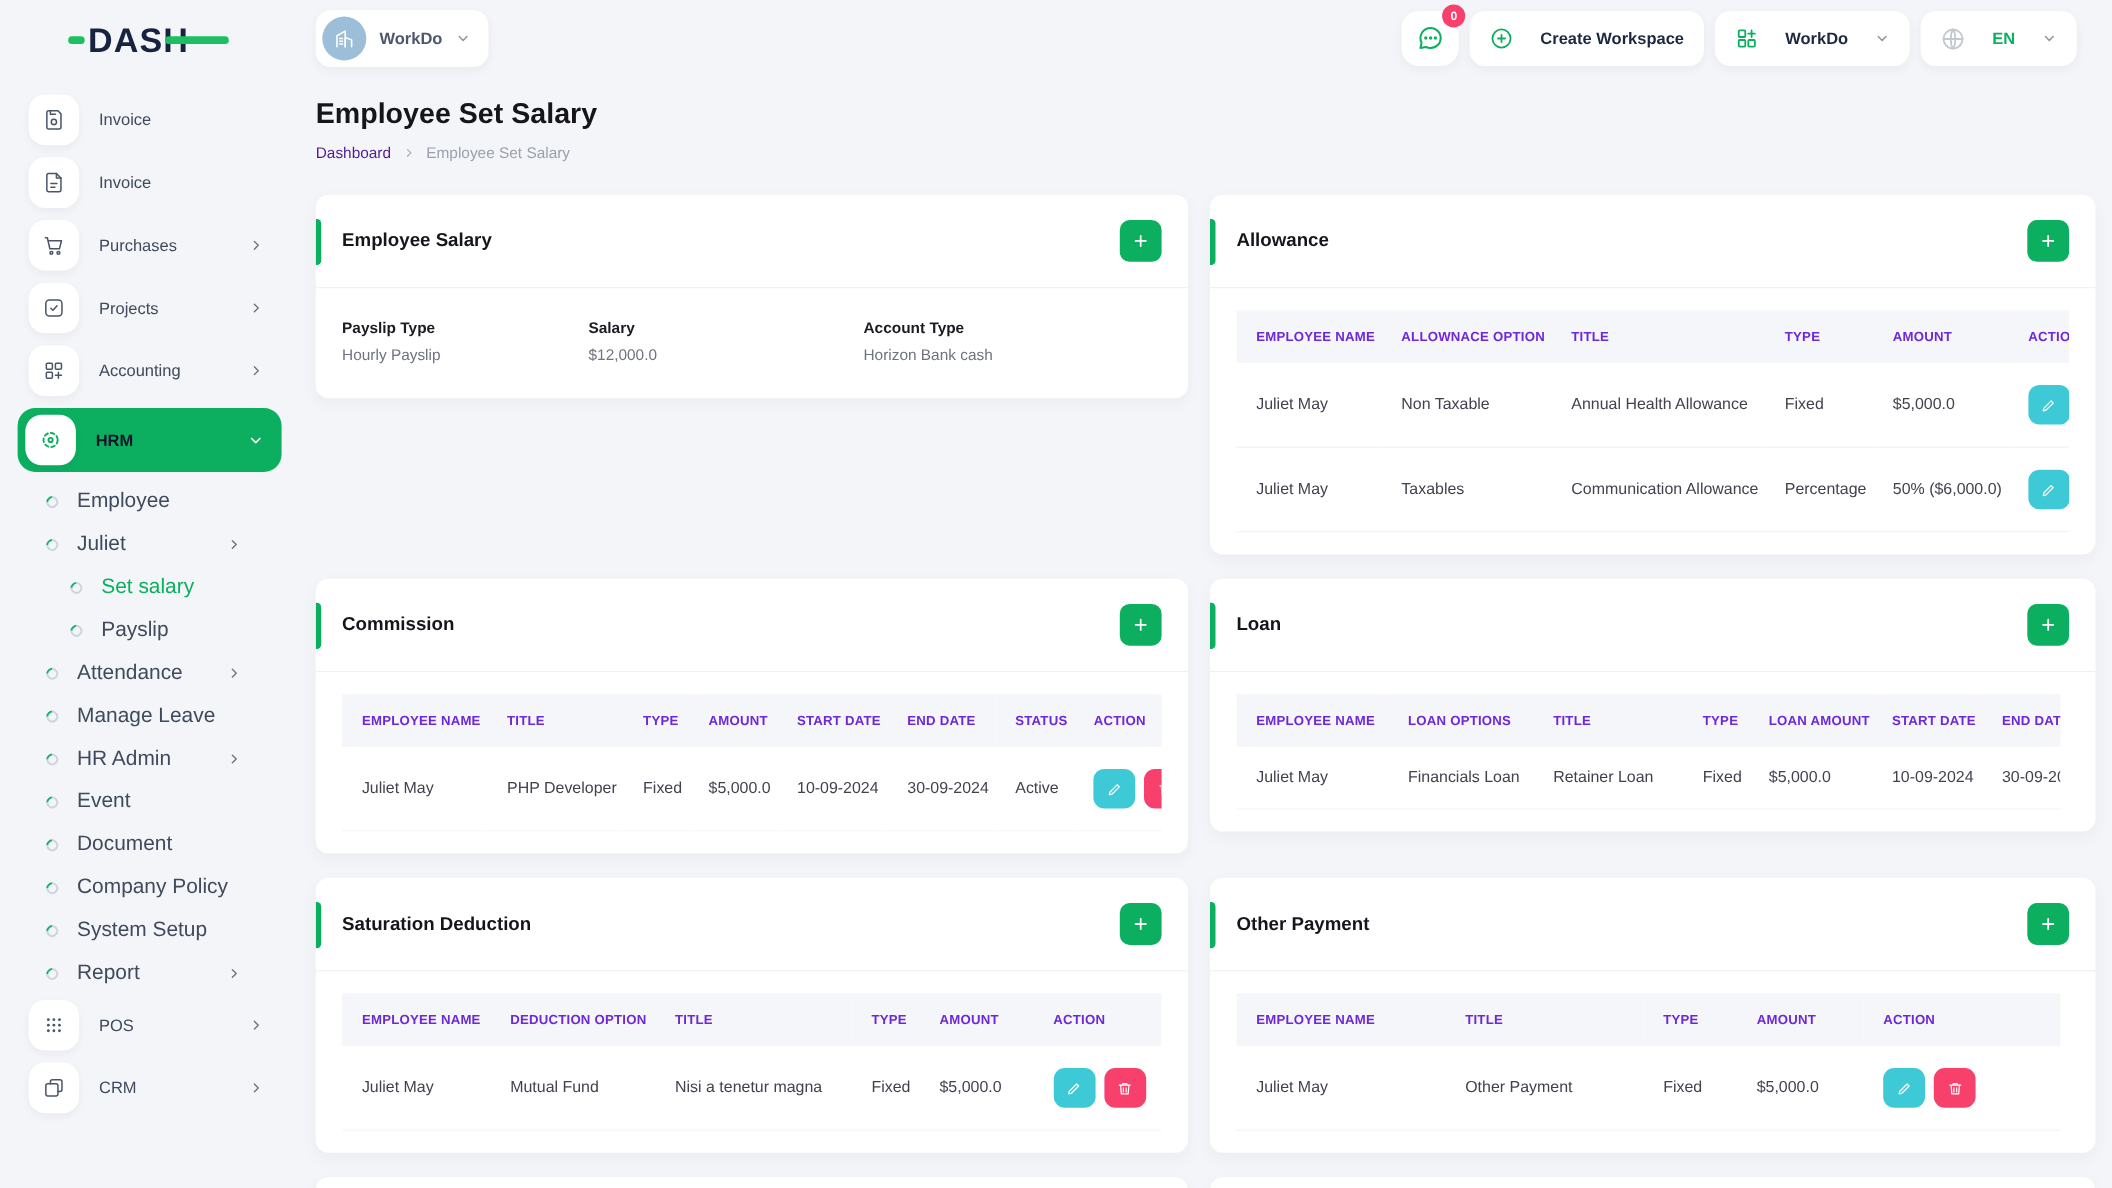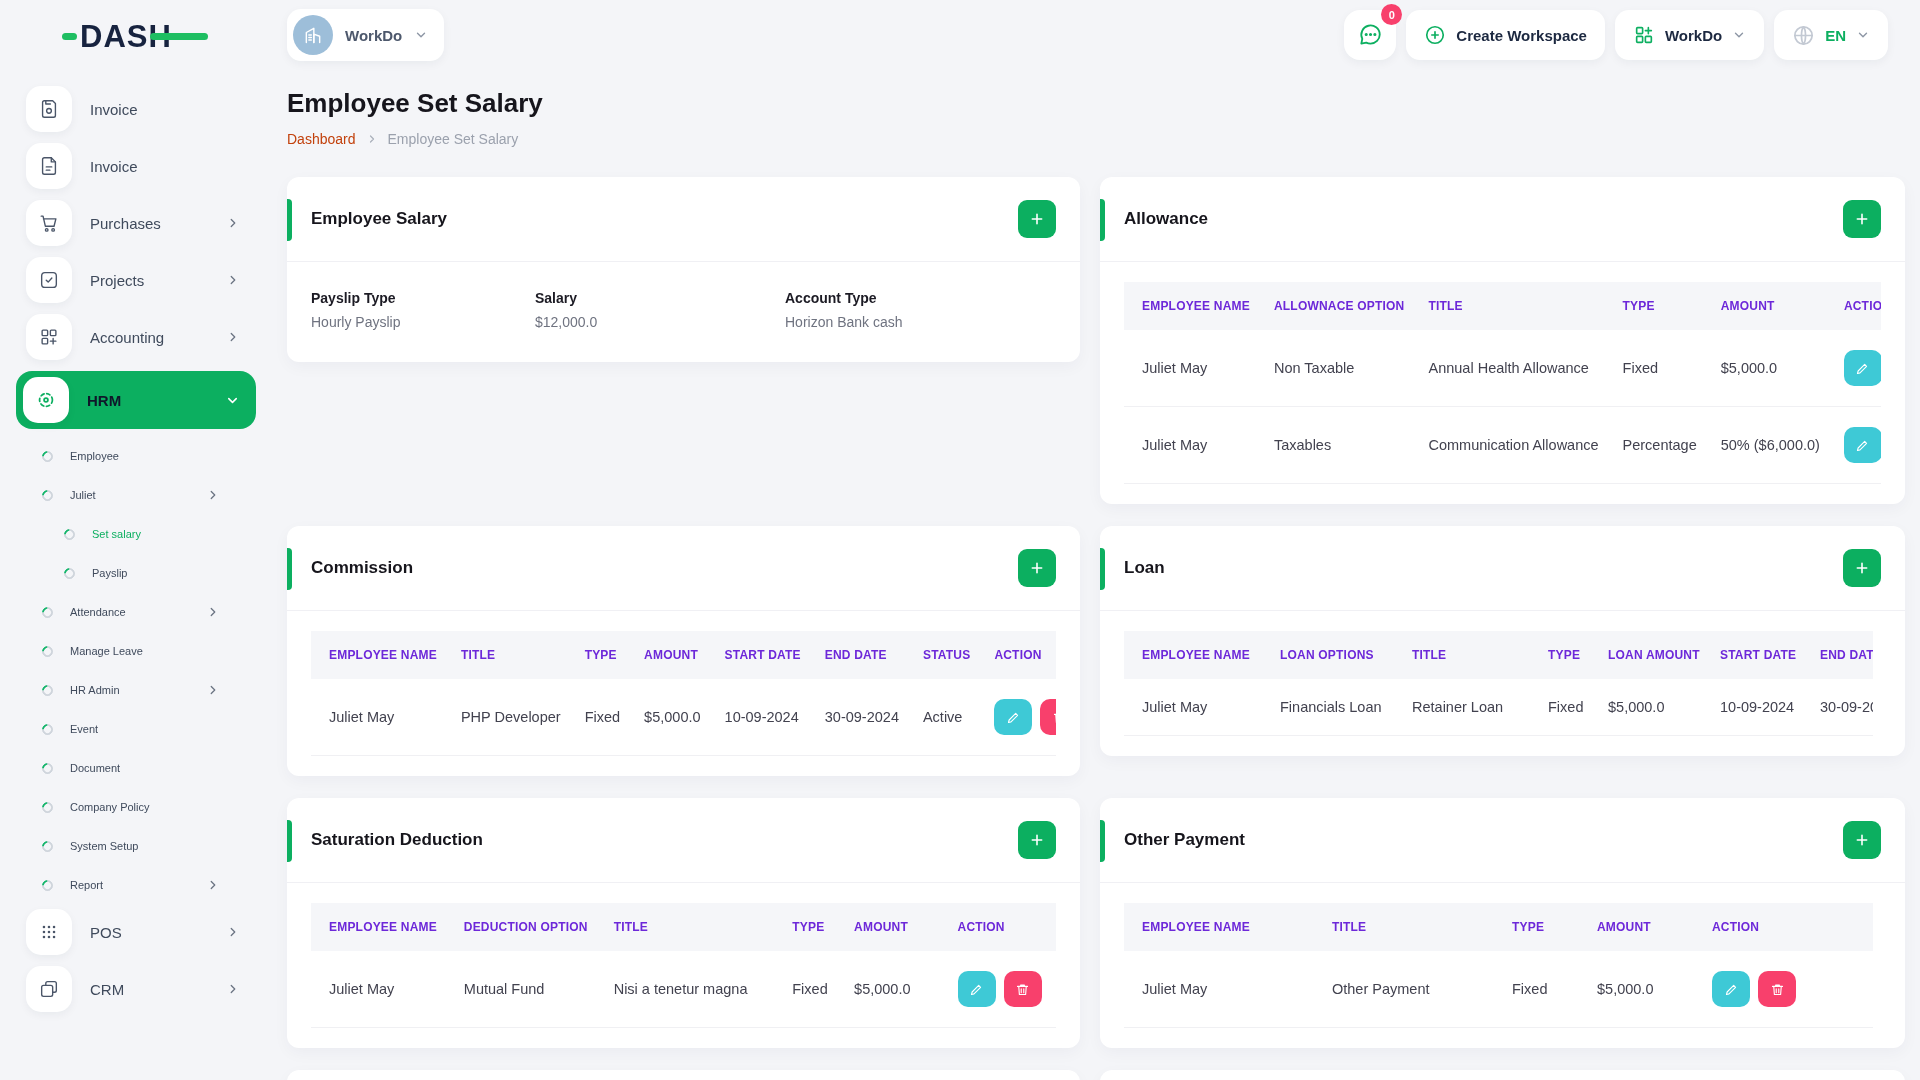--- a/index.html
+++ b/index.html
@@ -22,49 +22,49 @@
   .ws-pill { position:absolute; left:287px; top:9px; height:52px; background:#fff; border-radius:14px;
     display:flex; align-items:center; gap:12px; padding:6px 16px 6px 6px; box-shadow:0 3px 10px rgba(20,30,60,.05); cursor:pointer; }
   .ws-avatar { width:40px; height:40px; border-radius:50%; background:#9dbed9; display:flex; align-items:center; justify-content:center; }
   .ws-label { font-size:15px; font-weight:600; color:#4d586c; }
 
   .top-right { position:absolute; right:32px; top:10px; display:flex; align-items:center; gap:10px; }
   .icon-btn { position:relative; width:52px; height:50px; background:#fff; border-radius:16px;
     display:flex; align-items:center; justify-content:center; box-shadow:0 3px 10px rgba(20,30,60,.05); cursor:pointer; }
   .badge { position:absolute; top:-6px; right:-6px; min-width:21px; height:21px; border-radius:50%;
     background:#F8406C; color:#fff; font-size:11px; font-weight:700; display:flex; align-items:center; justify-content:center; }
-  .pill-btn { height:50px; background:#fff; border-radius:14px; display:flex; align-items:center; gap:10px;
+  .pill-btn { height:50px; background:#fff; border-radius:14px; display:flex; align-items:center; gap:24px;
     padding:0 18px; box-shadow:0 3px 10px rgba(20,30,60,.05); font-size:15px; font-weight:600; color:#1c2840; cursor:pointer; }
   .pill-btn .lang { color:#0CAF60; font-weight:700; }
 
   
   .sidebar { position:absolute; left:0; top:72px; width:272px; padding-top:14px; }
   .nav-item { display:flex; align-items:center; height:46px; margin:0 18px 11px 26px; gap:18px; cursor:pointer; }
   .nav-tile { width:46px; height:46px; background:#fff; border-radius:15px; display:flex; align-items:center;
     justify-content:center; box-shadow:0 3px 8px rgba(20,30,60,.05); flex:0 0 auto; }
   .nav-label { font-size:15px; font-weight:500; color:#3f4a5c; flex:1; }
   .nav-chevron { margin-right:14px; }
 
   .nav-item.active { background:#0CAF60; margin:0 16px 12px 16px; height:58px; border-radius:16px; padding:0 16px 0 7px; }
   .nav-item.active .nav-label { color:#0f172a; font-weight:700; }
   .nav-item.active .nav-chevron { margin-right:0; }
 
   .nav-sub { display:flex; align-items:center; height:30px; margin:9px 30px 9px 42px; gap:17px; cursor:pointer; }
   .nav-sub.lvl2 { margin-left:64px; }
   .bullet { width:11px; height:11px; border-radius:50%; border:2.5px solid #cfd5dc; border-top-color:#14b56b;
     transform:rotate(-45deg); flex:0 0 auto; }
-  .nav-sub .nav-label { font-size:11px; }
+  .nav-sub .nav-label { font-size:19px; }
   .nav-sub.active .nav-label { color:#0CAF60; }
   .nav-sub .nav-chevron { margin-right:22px; }
 
   
   .content { position:absolute; left:287px; top:88px; width:1618px; }
   .page-title { font-size:26px; font-weight:700; color:#16151C; }
   .breadcrumb { display:flex; align-items:center; gap:10px; margin-top:12px; font-size:14px; }
-  .crumb-link { color:#c2410c; cursor:pointer; }
+  .crumb-link { color:#4c1d95; cursor:pointer; }
   .crumb-sep { color:#a9afba; }
   .crumb-current { color:#9ba1ad; }
 
   .grid { display:grid; grid-template-columns:793px 805px; column-gap:20px; row-gap:22px; margin-top:30px; align-items:start; }
 
   .card { background:#fff; border-radius:12px; box-shadow:0 5px 16px rgba(25,35,65,.04); position:relative; overflow:hidden; }
   .card-header { display:flex; align-items:center; justify-content:space-between; height:85px; padding:0 24px; border-bottom:1px solid #f0f0f4; }
   .card-header::before { content:""; position:absolute; left:0; top:22px; width:5px; height:42px; background:#0CAF60; border-radius:0 4px 4px 0; }
   .card-title { font-size:17px; font-weight:700; color:#16151C; }
   .add-btn { width:38px; height:38px; border:none; background:#0CAF60; border-radius:9px; color:#fff;

